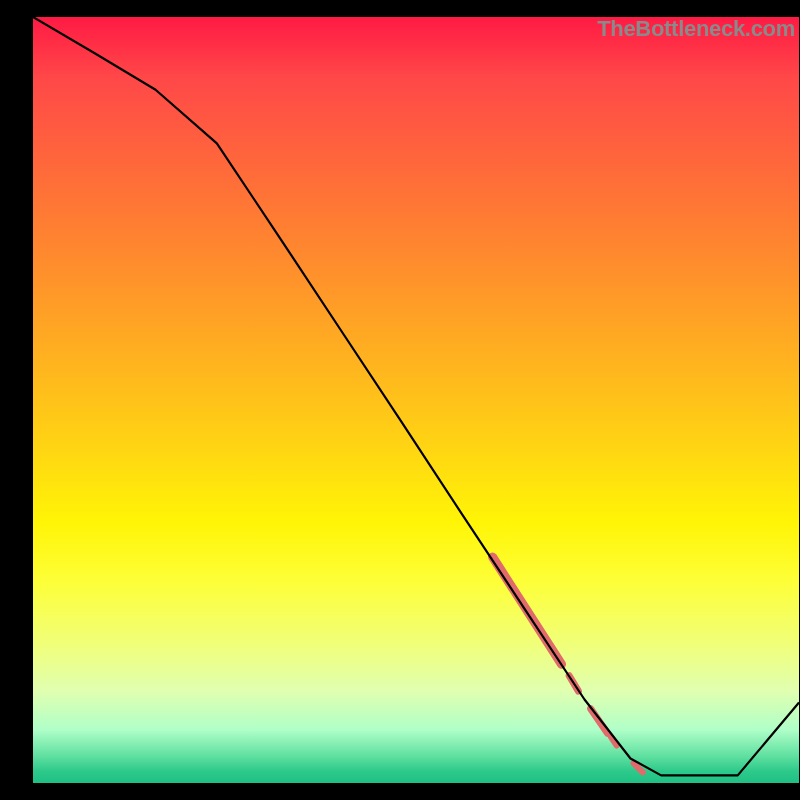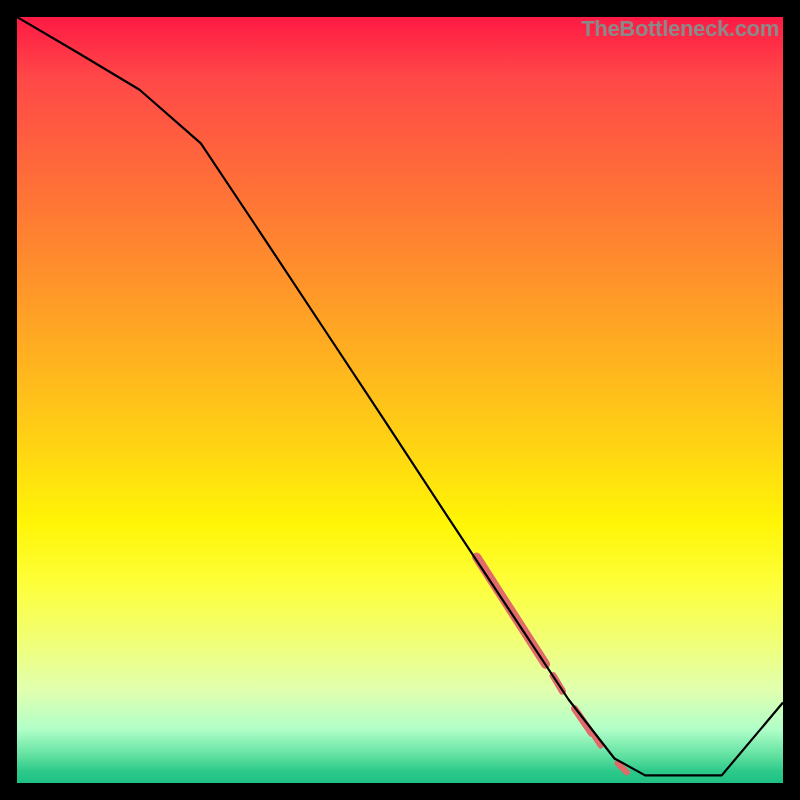--- a/index.html
+++ b/index.html
@@ -5,21 +5,21 @@
   * { margin: 0; padding: 0; box-sizing: border-box; }
   html, body { width: 800px; height: 800px; overflow: hidden; background: #000; }
   .outer {
     width: 800px;
     height: 800px;
     background: #000;
     position: relative;
   }
   .plot {
     position: absolute;
-    left: 17px;
+    left: 33px;
     top: 17px;
     width: 766px;
     height: 766px;
     background: linear-gradient(to bottom,
       #ff1a44 0%,
       #ff4848 8%,
       #ff6a3a 20%,
       #ff8c2d 32%,
       #ffb020 44%,
       #ffd413 56%,

